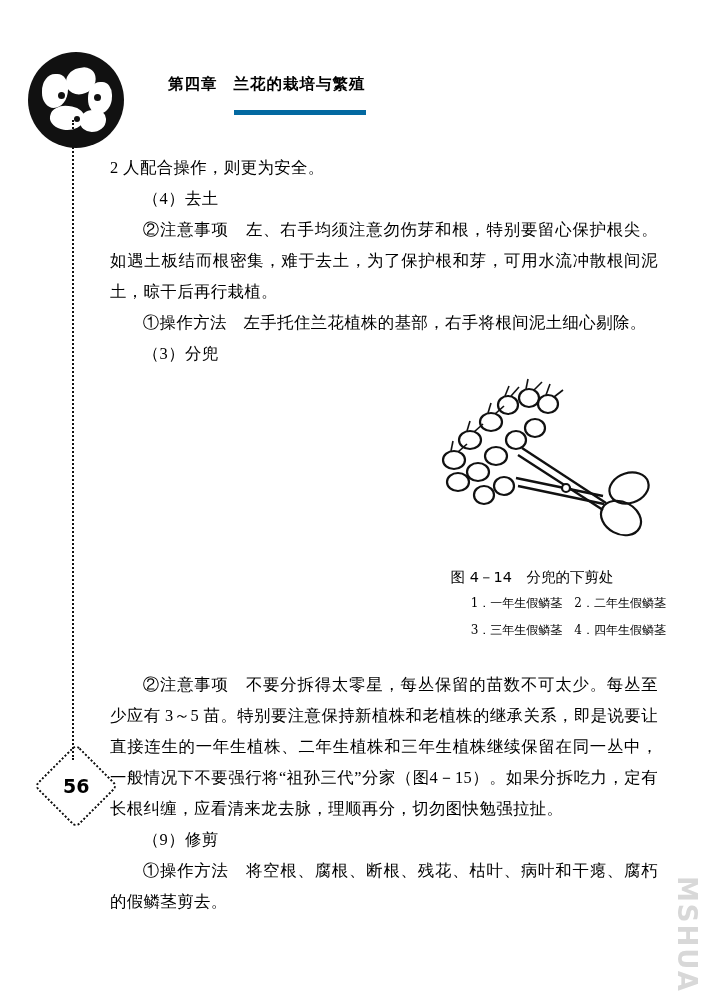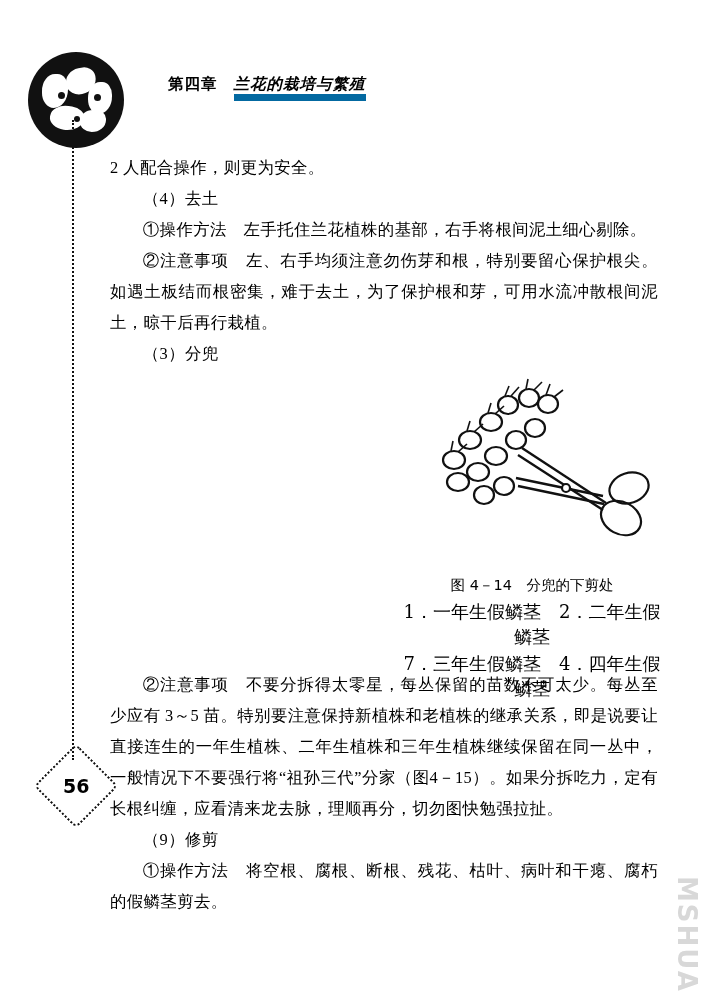--- a/index.html
+++ b/index.html
@@ -67,23 +67,22 @@
     position: absolute;
     left: 168px;
     top: 74px;
     font-size: 15.5px;
     letter-spacing: 1px;
     font-weight: bold;
     font-family: "DejaVu Sans", "Liberation Sans", sans-serif;
   }
   .running-head .chapter { margin-right: 16px; }
   .running-head .title {
-    border-bottom: 7px solid #0369a1;
-    padding-bottom: 1px;
-    font-style: italic;
+    border-bottom: 5px solid #0369a1;
+    padding-bottom: 17px;
   }
 
   
   .page-number {
     position: absolute;
     left: 46px;
     top: 756px;
     width: 56px;
     height: 56px;
     display: flex;
@@ -126,27 +125,27 @@
     text-align: center;
   }
   .figure-art {
     width: 268px;
     height: 200px;
     position: relative;
   }
   .figure-caption {
     font-size: 14.5px;
     line-height: 23px;
-    margin-top: 14px;
+    margin-top: 6px;
     font-family: "DejaVu Sans", "Liberation Sans", sans-serif;
   }
   .figure-legend {
-    font-size: 18px;
+    font-size: 12px;
     line-height: 25px;
-    text-align: center;
+    text-align: right;
     font-family: "DejaVu Serif", serif;
     margin-top: 2px;
   }
 
   
   .watermark {
     position: absolute;
     right: 6px;
     bottom: 8px;
     font-family: "DejaVu Sans", "Liberation Sans", sans-serif;
@@ -235,30 +234,30 @@
 
           <circle cx="168" cy="128" r="4" fill="#fff"></circle>
 
           <ellipse cx="223" cy="158" rx="21" ry="16" transform="rotate(28 223 158)"></ellipse>
           <ellipse cx="231" cy="128" rx="20" ry="15" transform="rotate(-18 231 128)"></ellipse>
         </g>
       </svg>
     </div>
     <div class="figure-caption">图 4－14　分兜的下剪处</div>
     <div class="figure-legend">1．一年生假鳞茎　2．二年生假鳞茎</div>
-    <div class="figure-legend">7．三年生假鳞茎　4．四年生假鳞茎</div>
+    <div class="figure-legend">3．三年生假鳞茎　4．四年生假鳞茎</div>
   </div>
 
   <div class="body-col">
 
     <p class="para">2 人配合操作，则更为安全。</p>
 
     <p class="para indent">（4）去土</p>
+    <p class="para indent">②注意事项　左、右手均须注意勿伤芽和根，特别要留心保护根尖。如遇土板结而根密集，难于去土，为了保护根和芽，可用水流冲散根间泥土，晾干后再行栽植。</p>
     <p class="para indent">①操作方法　左手托住兰花植株的基部，右手将根间泥土细心剔除。</p>
-    <p class="para indent">②注意事项　左、右手均须注意勿伤芽和根，特别要留心保护根尖。如遇土板结而根密集，难于去土，为了保护根和芽，可用水流冲散根间泥土，晾干后再行栽植。</p>
 
     <p class="para indent">（3）分兜</p>
 
     <div class="clearfix">
       <div class="float-right-spacer"></div>
     </div>
 
     <p class="para indent">②注意事项　不要分拆得太零星，每丛保留的苗数不可太少。每丛至少应有 3～5 苗。特别要注意保持新植株和老植株的继承关系，即是说要让直接连生的一年生植株、二年生植株和三年生植株继续保留在同一丛中，一般情况下不要强行将“祖孙三代”分家（图4－15）。如果分拆吃力，定有长根纠缠，应看清来龙去脉，理顺再分，切勿图快勉强拉扯。</p>
 
     <p class="para indent">（9）修剪</p>

